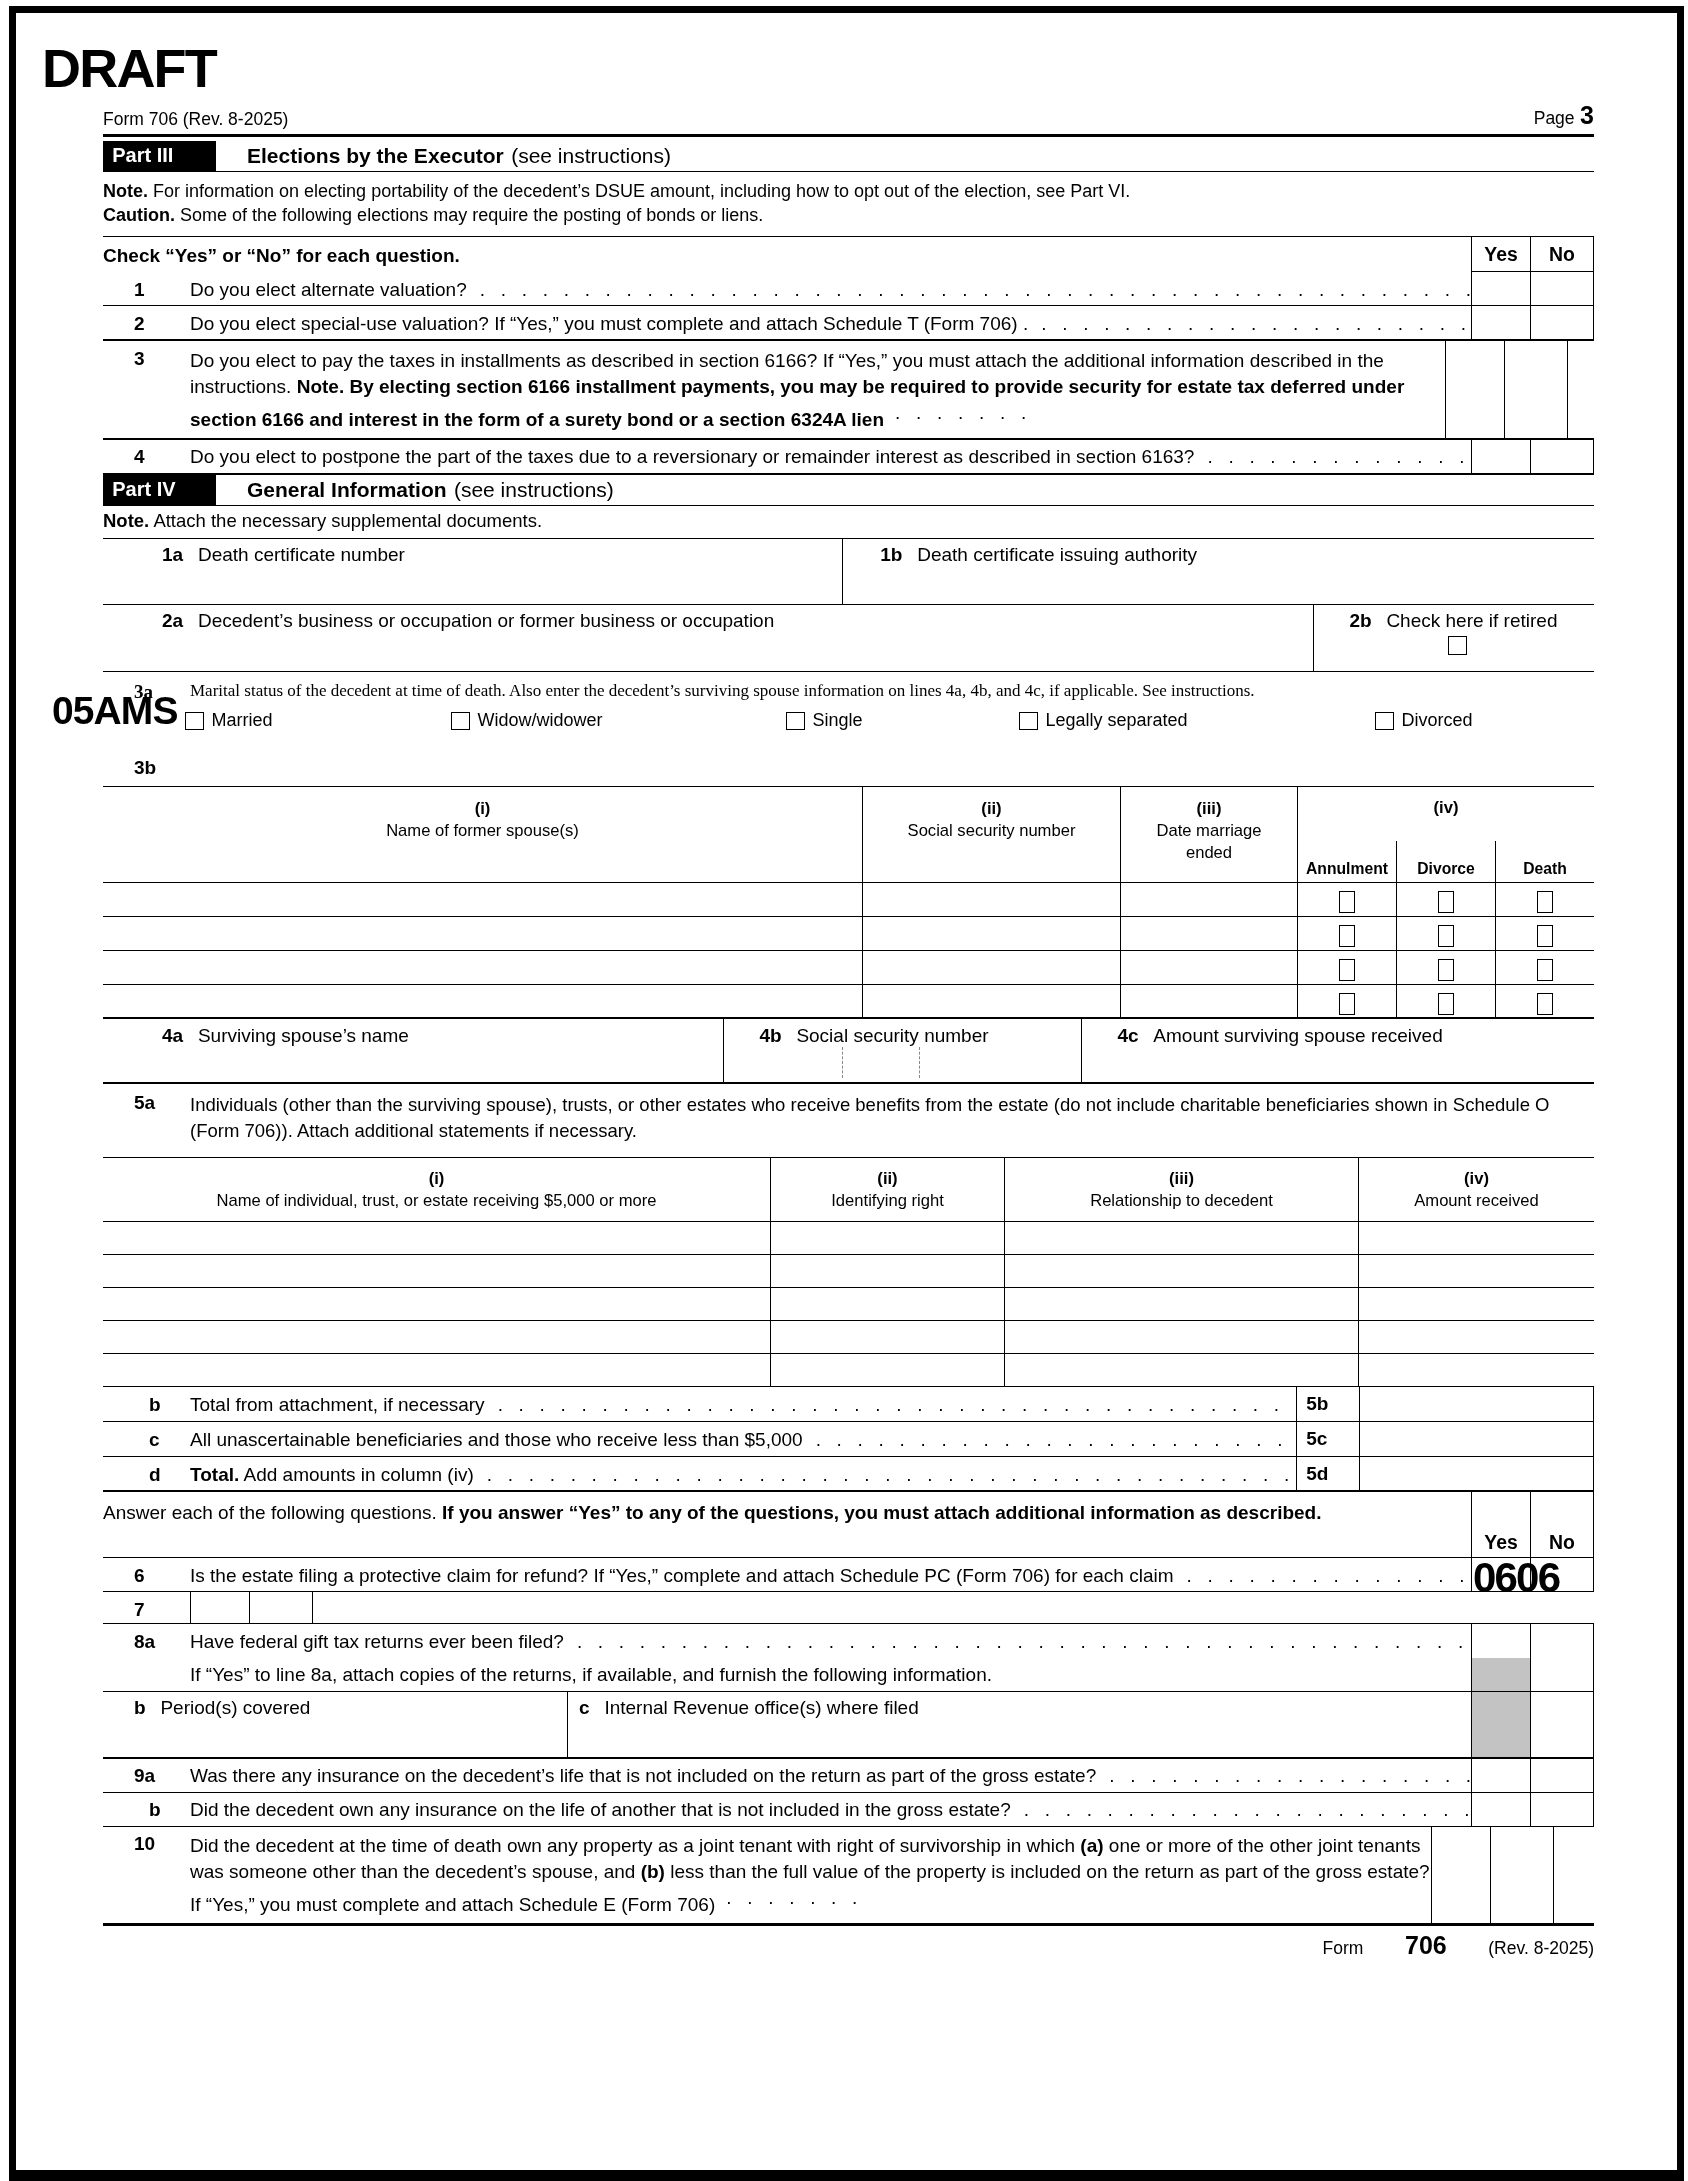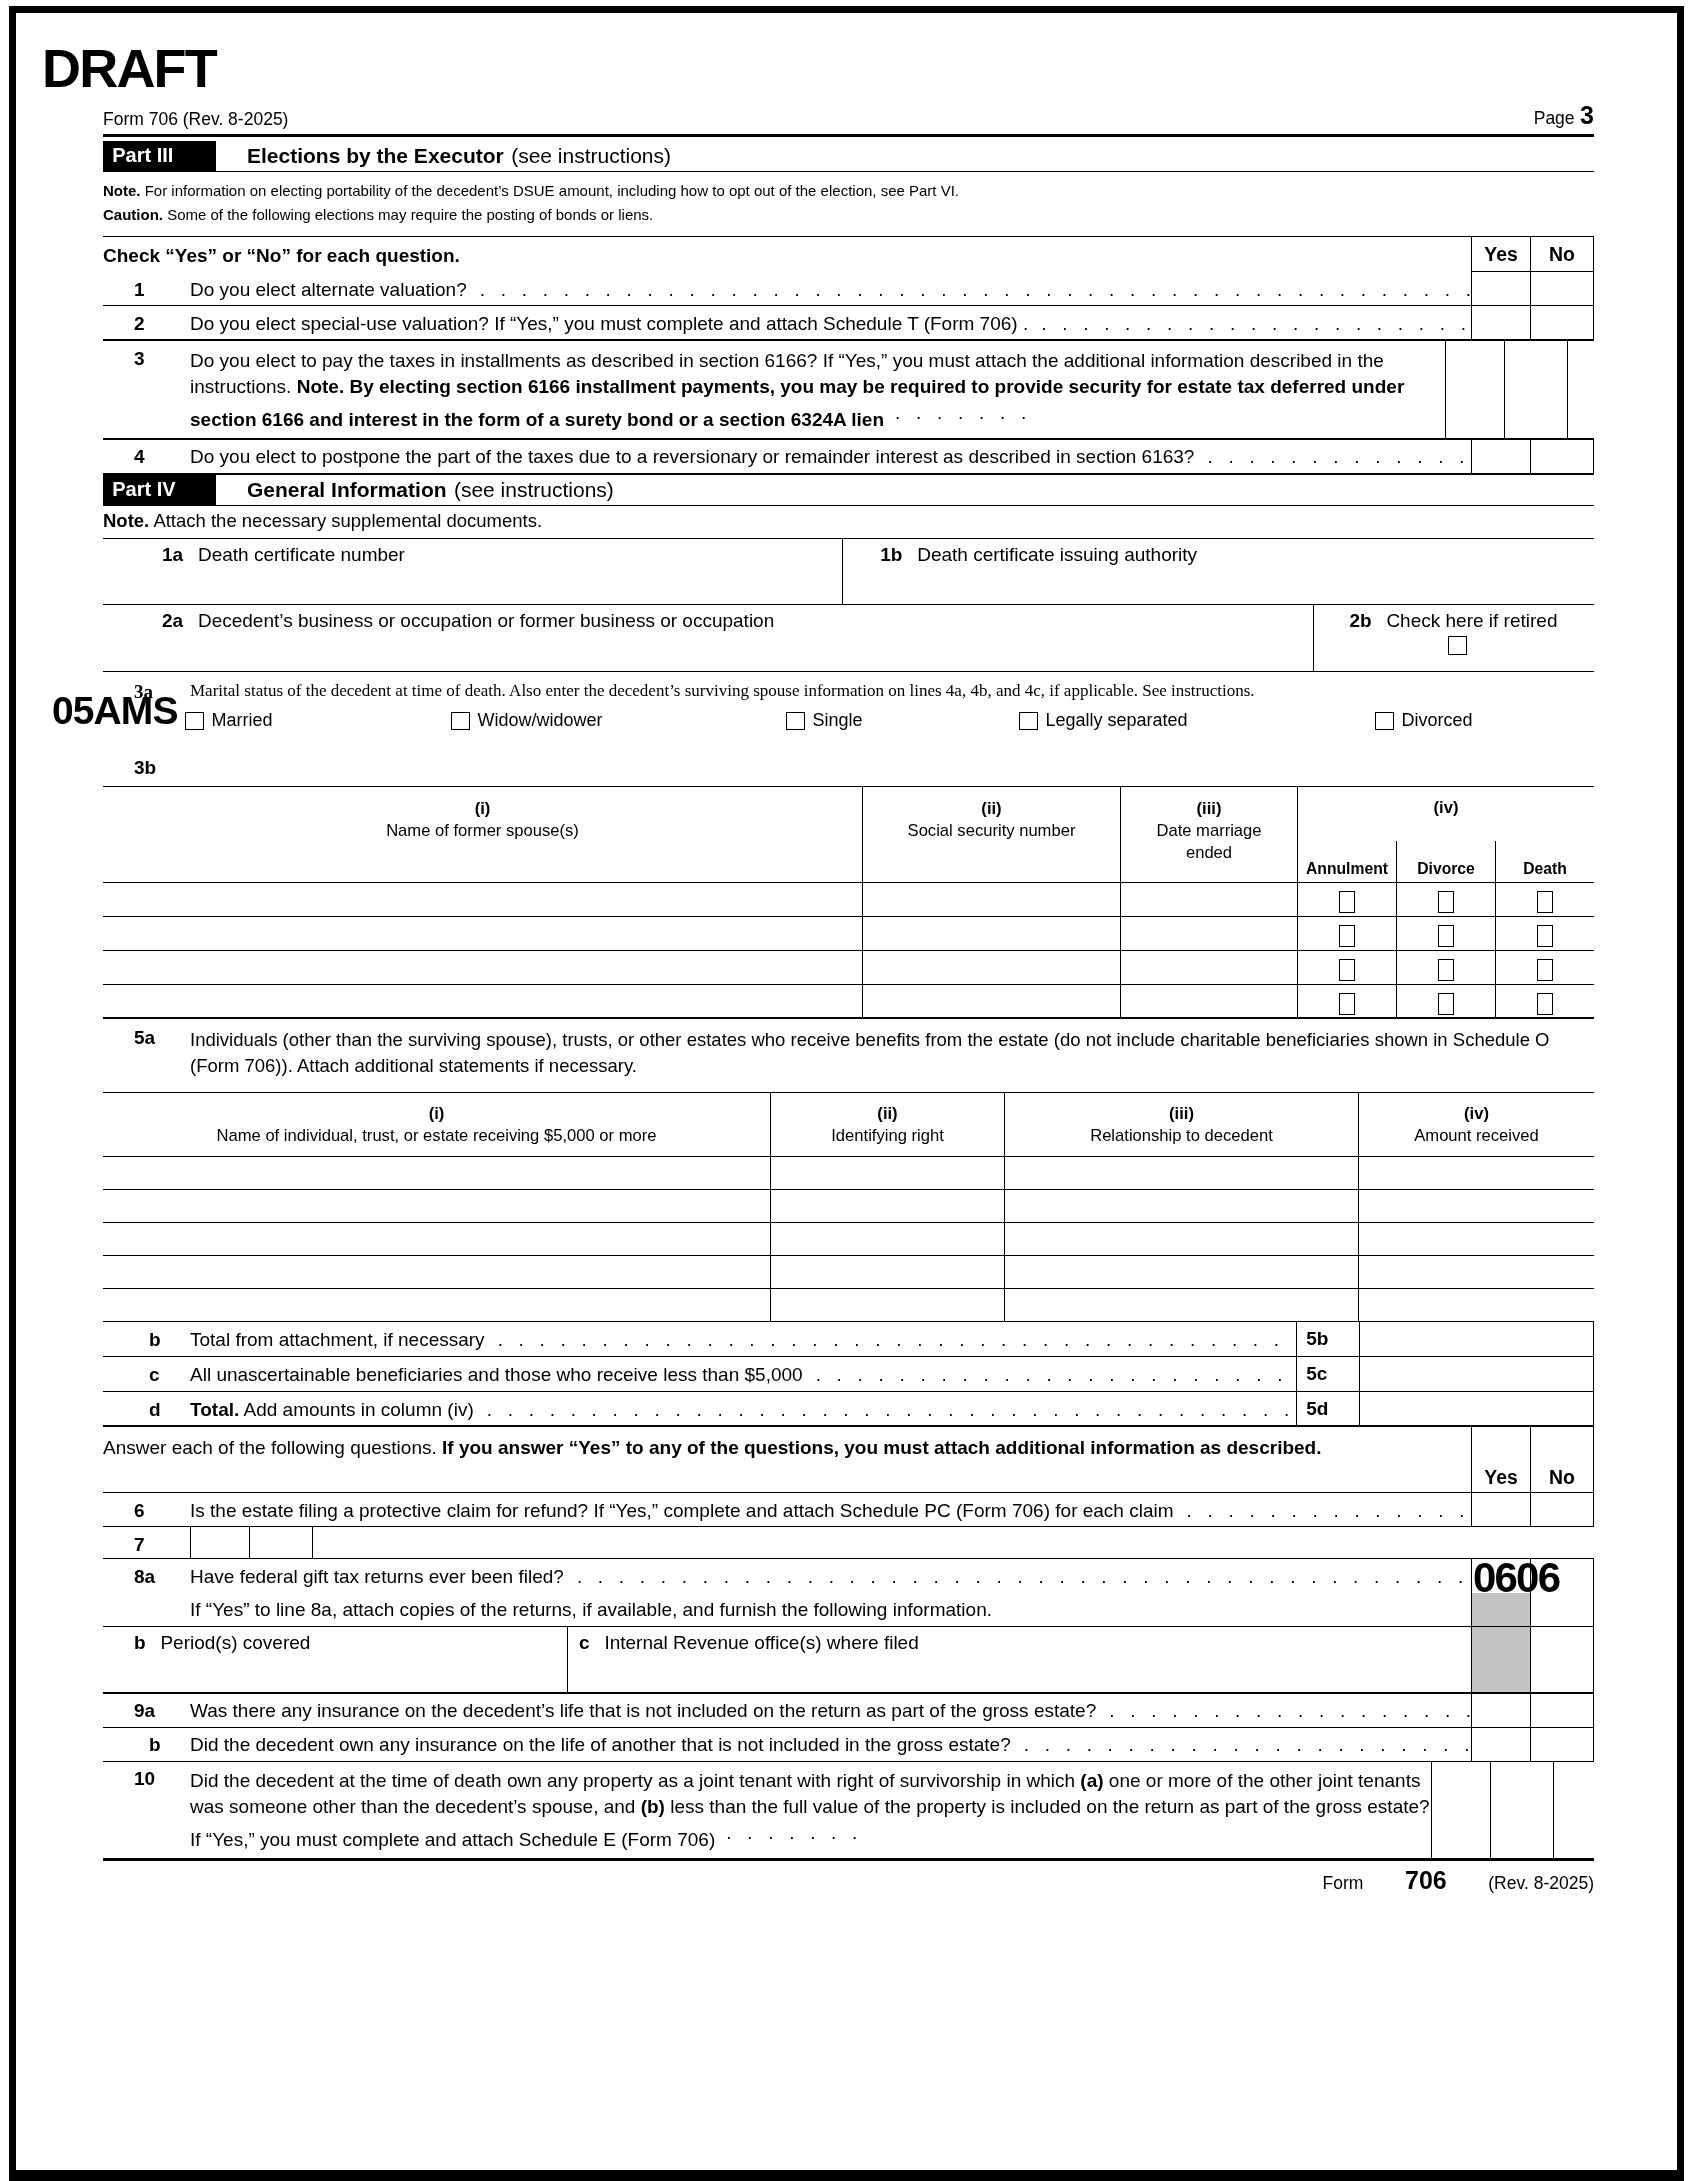--- a/index.html
+++ b/index.html
@@ -38,21 +38,21 @@
   .page-ref { font-size:17.5px; }
   .page-ref b { font-size:25px; margin-left:5.5px; }
 
   
   .part-bar { height:31px; border-bottom:1.8px solid #000; display:flex; align-items:stretch; margin-top:3.7px; }
   .part-label { background:#000; color:#fff; width:113px; font-weight:bold; font-size:20px;
     display:flex; align-items:center; padding-left:9.2px; }
   .part-title { font-weight:bold; font-size:21px; align-self:center; padding-left:31px; }
   .part-sub { font-size:21px; align-self:center; padding-left:7.4px; }
 
-  .note-block { padding:7.4px 0 9.2px 0; font-size:15px; }
+  .note-block { padding:7.4px 0 9.2px 0; font-size:18px; }
   .note-block .nline { line-height:24px; }
   b.inline { font-weight:bold; }
 
   
   .yn { width:59px; border-left:1.4px solid #000; flex-shrink:0; }
   .yn.last { width:64px; border-right:1.4px solid #000; }
   .yn.hdr { display:flex; align-items:center; justify-content:center;
     font-weight:bold; font-size:19.4px; border-bottom:1.4px solid #000; }
   .yn.gray { background:#c3c3c3; }
 
@@ -382,20 +382,29 @@
           <div class="mc">
             <span class="cb tall"></span>
           </div>
           <div class="mc">
             <span class="cb tall"></span>
           </div>
         </div>
     </div>
   </div>
 
+  <div class="cellrow thick">
+    <div class="cell c4a"><span class="num">4a</span><span>Surviving spouse’s name</span></div>
+    <div class="cell c4b">
+      <span class="num">4b</span><span>Social security number</span>
+      <span class="dash d1"></span>
+      <span class="dash d2"></span>
+    </div>
+    <div class="cell c4c"><span class="num">4c</span><span>Amount surviving spouse received</span></div>
+  </div>
 
   <div class="r5a">
     <div class="qnum">5a</div>
     <div class="qbody block">Individuals (other than the surviving spouse), trusts, or other estates who receive benefits from the estate (do not include charitable beneficiaries shown in Schedule O (Form 706)). Attach additional statements if necessary.</div>
   </div>
 
   <div class="btable">
     <div class="bhead">
       <div class="bh1">
           <div class="colnum">(i)</div>

